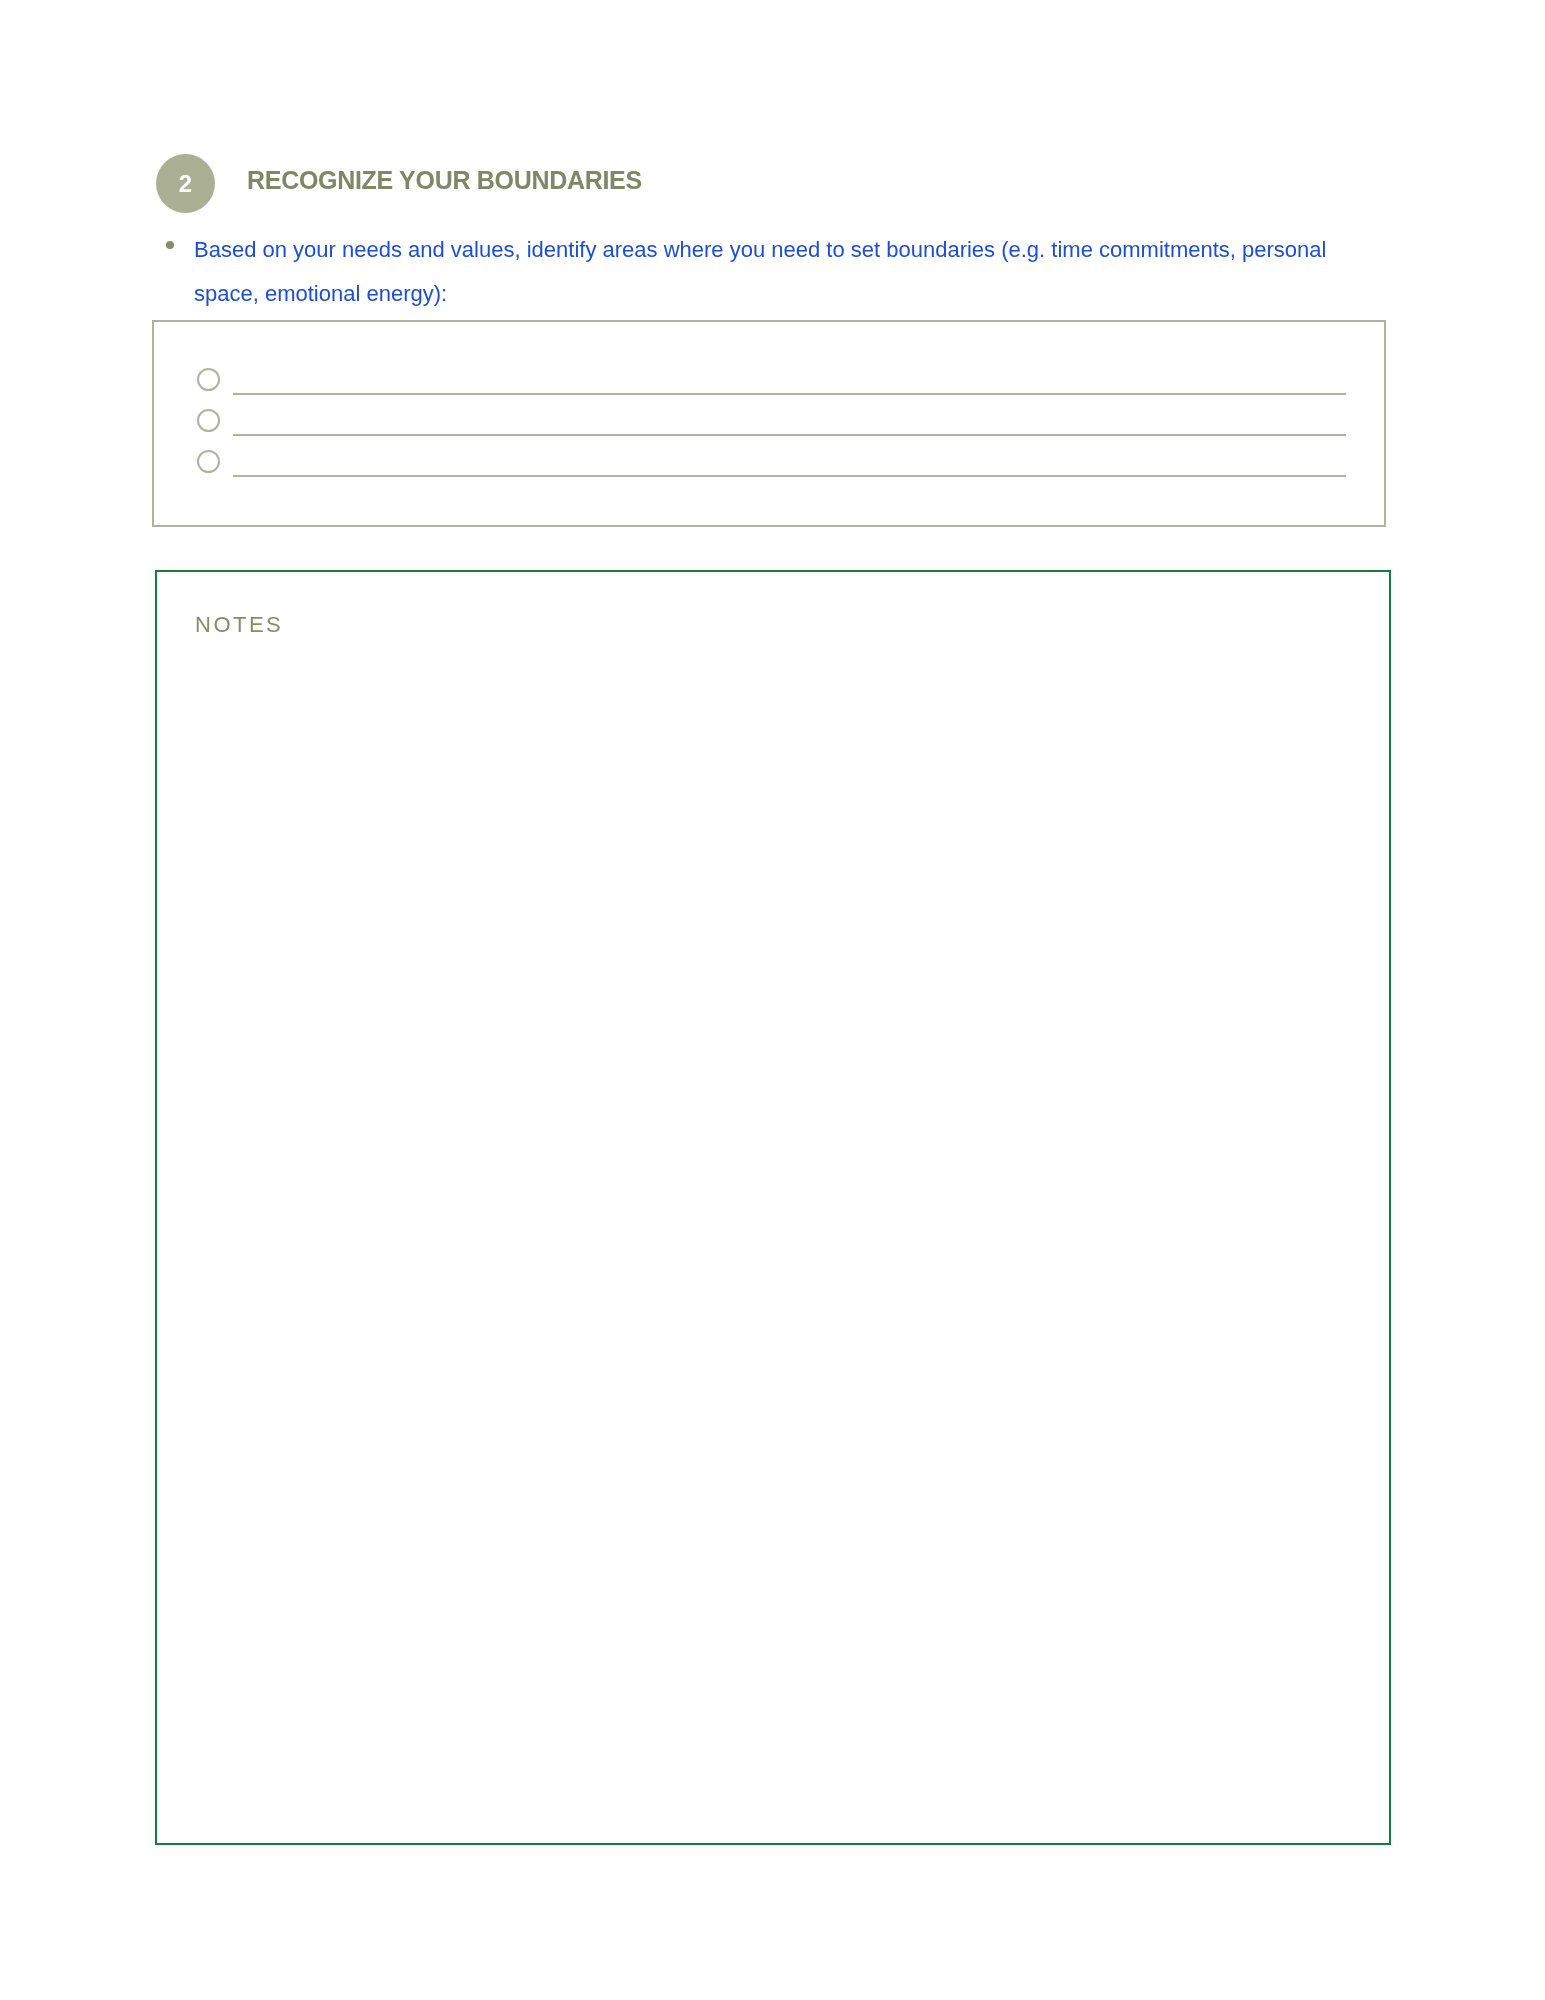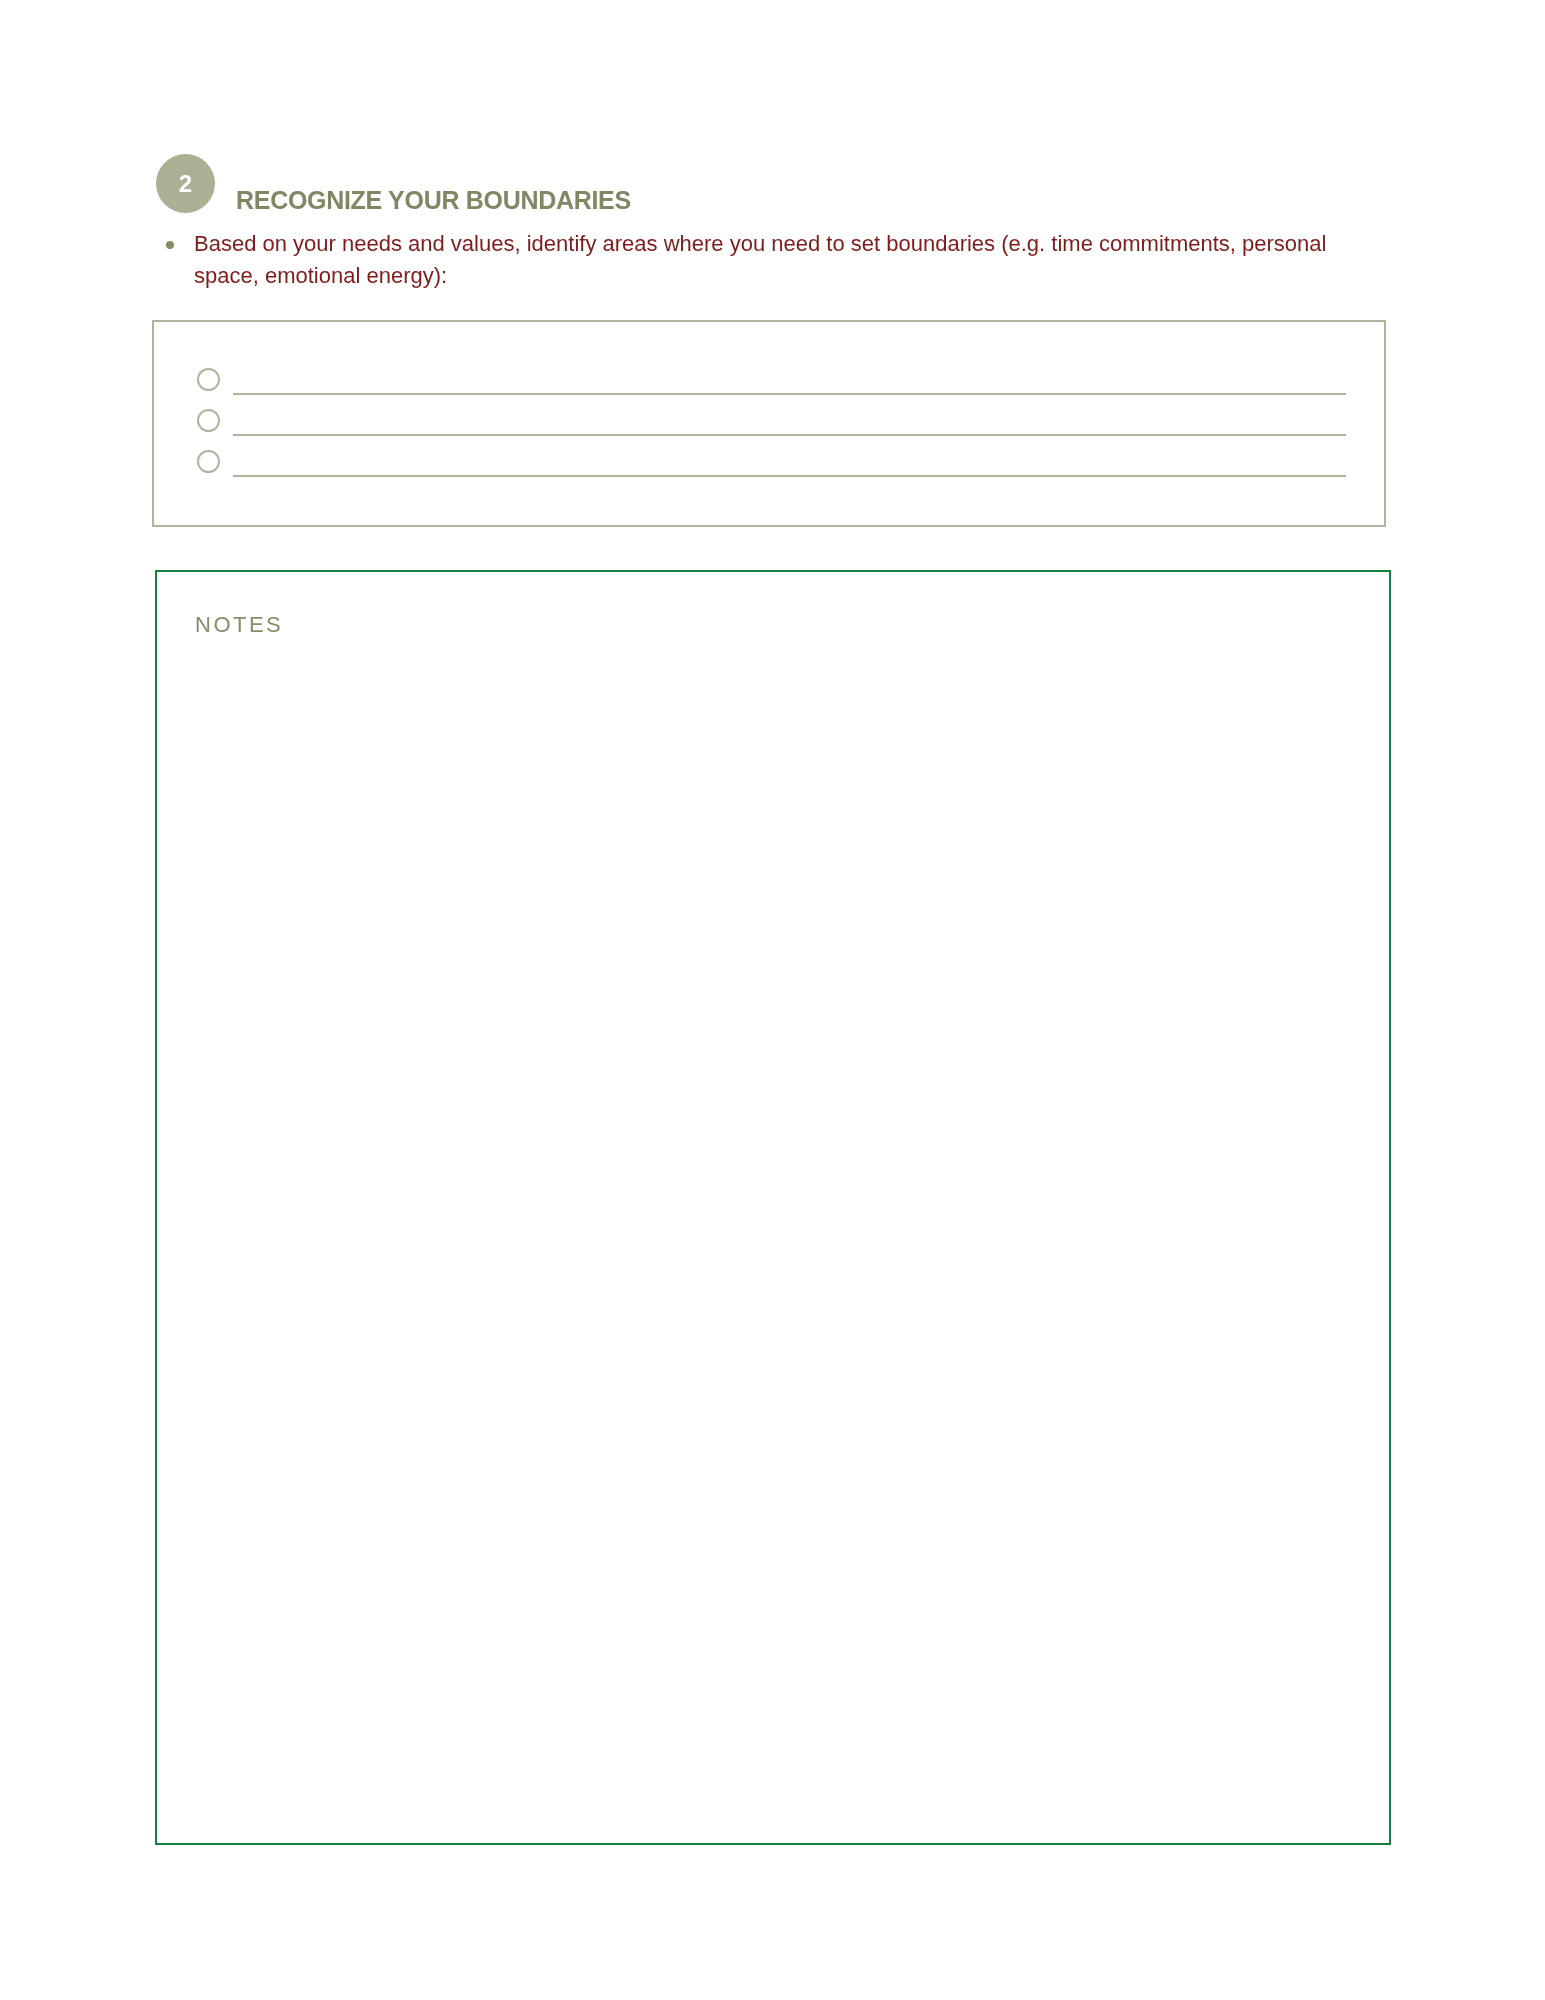--- a/index.html
+++ b/index.html
@@ -1,27 +1,27 @@
 <!DOCTYPE html>
 <html><head>
 <meta charset="utf-8">
 <style>
   html, body { margin: 0; padding: 0; background: #ffffff; }
   body { width: 1545px; height: 2000px; position: relative; overflow: hidden;
          font-family: "Liberation Sans", "DejaVu Sans", sans-serif; color: #858d6a; }
   .step-badge { position: absolute; left: 156px; top: 154px; width: 59px; height: 59px;
                 border-radius: 50%; background: #abb095; display: flex; align-items: center;
                 justify-content: center; color: #ffffff; font-weight: bold; font-size: 24px; }
-  .section-title { position: absolute; left: 236px; top: 166px; font-size: 25px; font-weight: bold;
-                   color: #7f8764; letter-spacing: -0.3px; white-space: nowrap; margin-top: 20px; }
+  .section-title { position: absolute; left: 247px; top: 166px; font-size: 25px; font-weight: bold;
+                   color: #7f8764; letter-spacing: -0.3px; white-space: nowrap; }
   .bullet-row { position: absolute; left: 160px; top: 228px; width: 1200px; }
   .bullet-dot { position: absolute; left: 6px; top: 13px; width: 8px; height: 8px; border-radius: 50%;
                 background: #858d6a; }
-  .bullet-text { position: absolute; left: 34px; top: 0; width: 1160px; font-size: 22px; line-height: 32px;
-                 color: #7f1d1d; }
+  .bullet-text { position: absolute; left: 34px; top: 0; width: 1160px; font-size: 22px; line-height: 44px;
+                 color: #1d4ed8; }
   .checklist-box { position: absolute; left: 152px; top: 320px; width: 1234px; height: 207px;
                    border: 2px solid #b1b49c; box-sizing: border-box; }
   .check-item { position: absolute; left: 43px; height: 30px; width: 1150px; }
   .check-circle { position: absolute; left: 0; top: 0; width: 23px; height: 23px; border-radius: 50%;
                   border: 2px solid #b1b49c; box-sizing: border-box; background: #fff; }
   .check-line { position: absolute; left: 36px; top: 25px; width: 1113px; height: 0;
                 border-top: 2px solid #b1b49c; }
   .notes-box { position: absolute; left: 155px; top: 570px; width: 1236px; height: 1275px;
                border: 2px solid #15803d; box-sizing: border-box; }
   .notes-label { position: absolute; left: 38px; top: 40px; font-size: 22px; letter-spacing: 2.5px;

